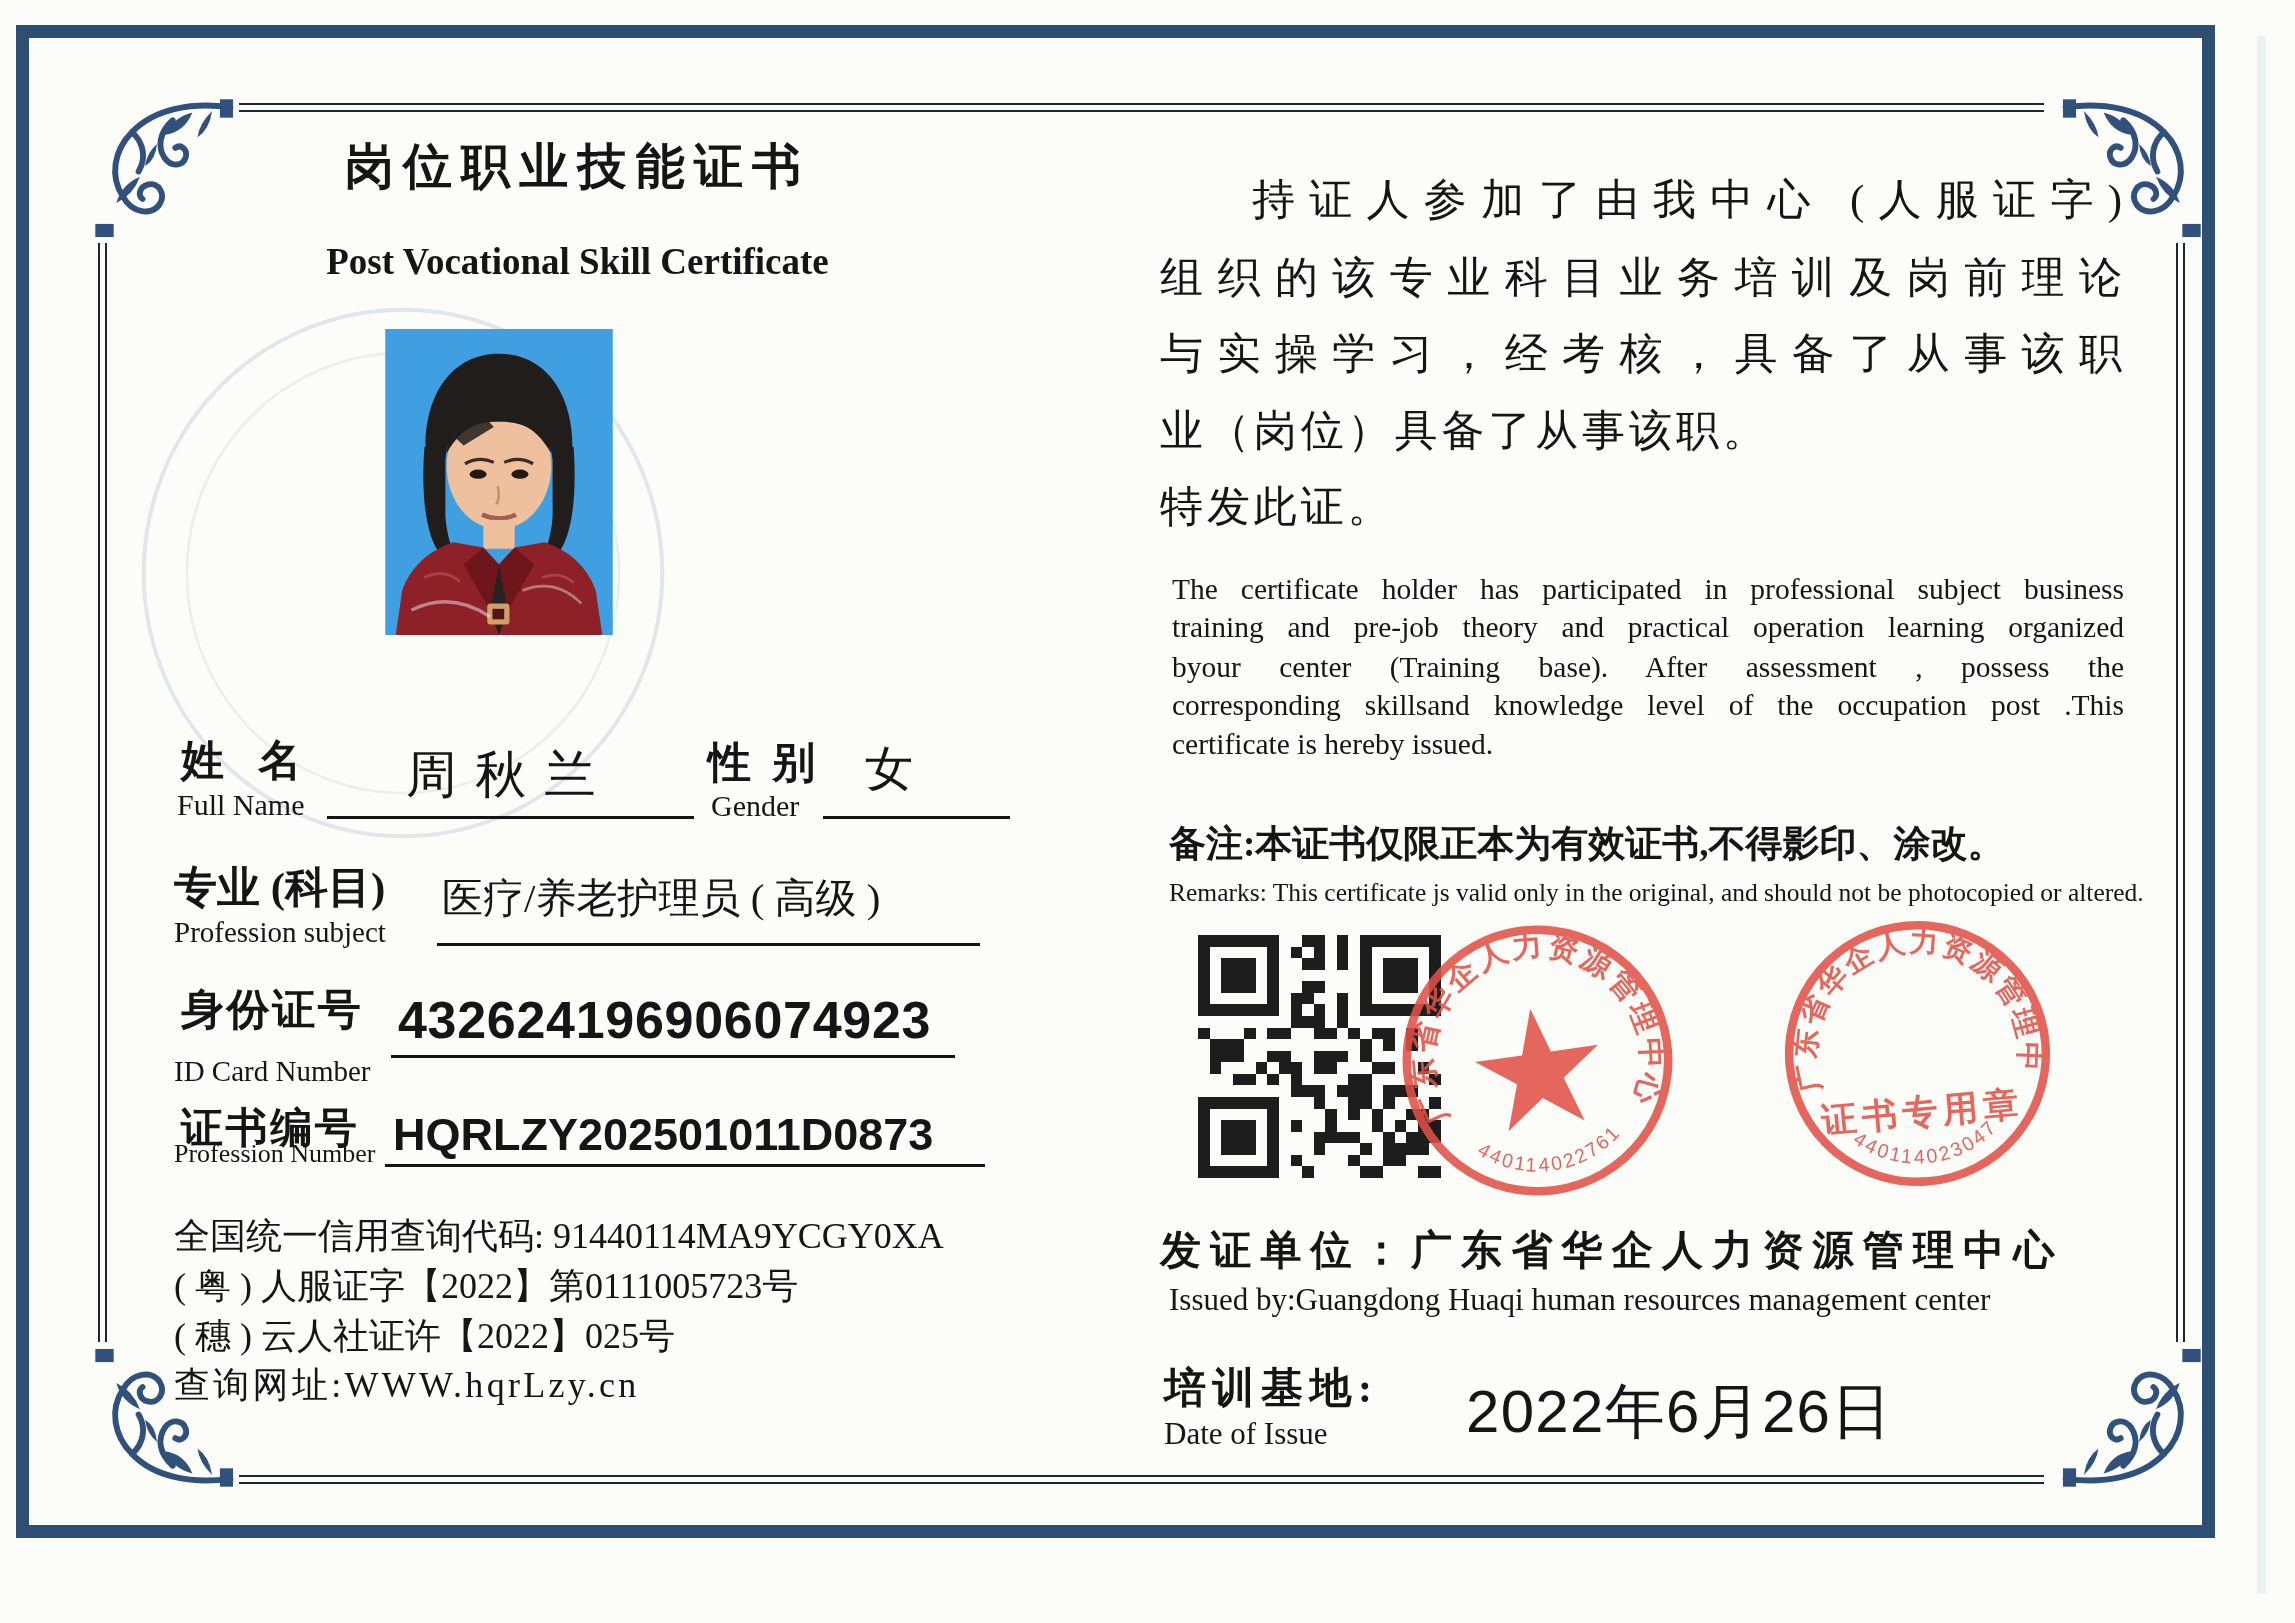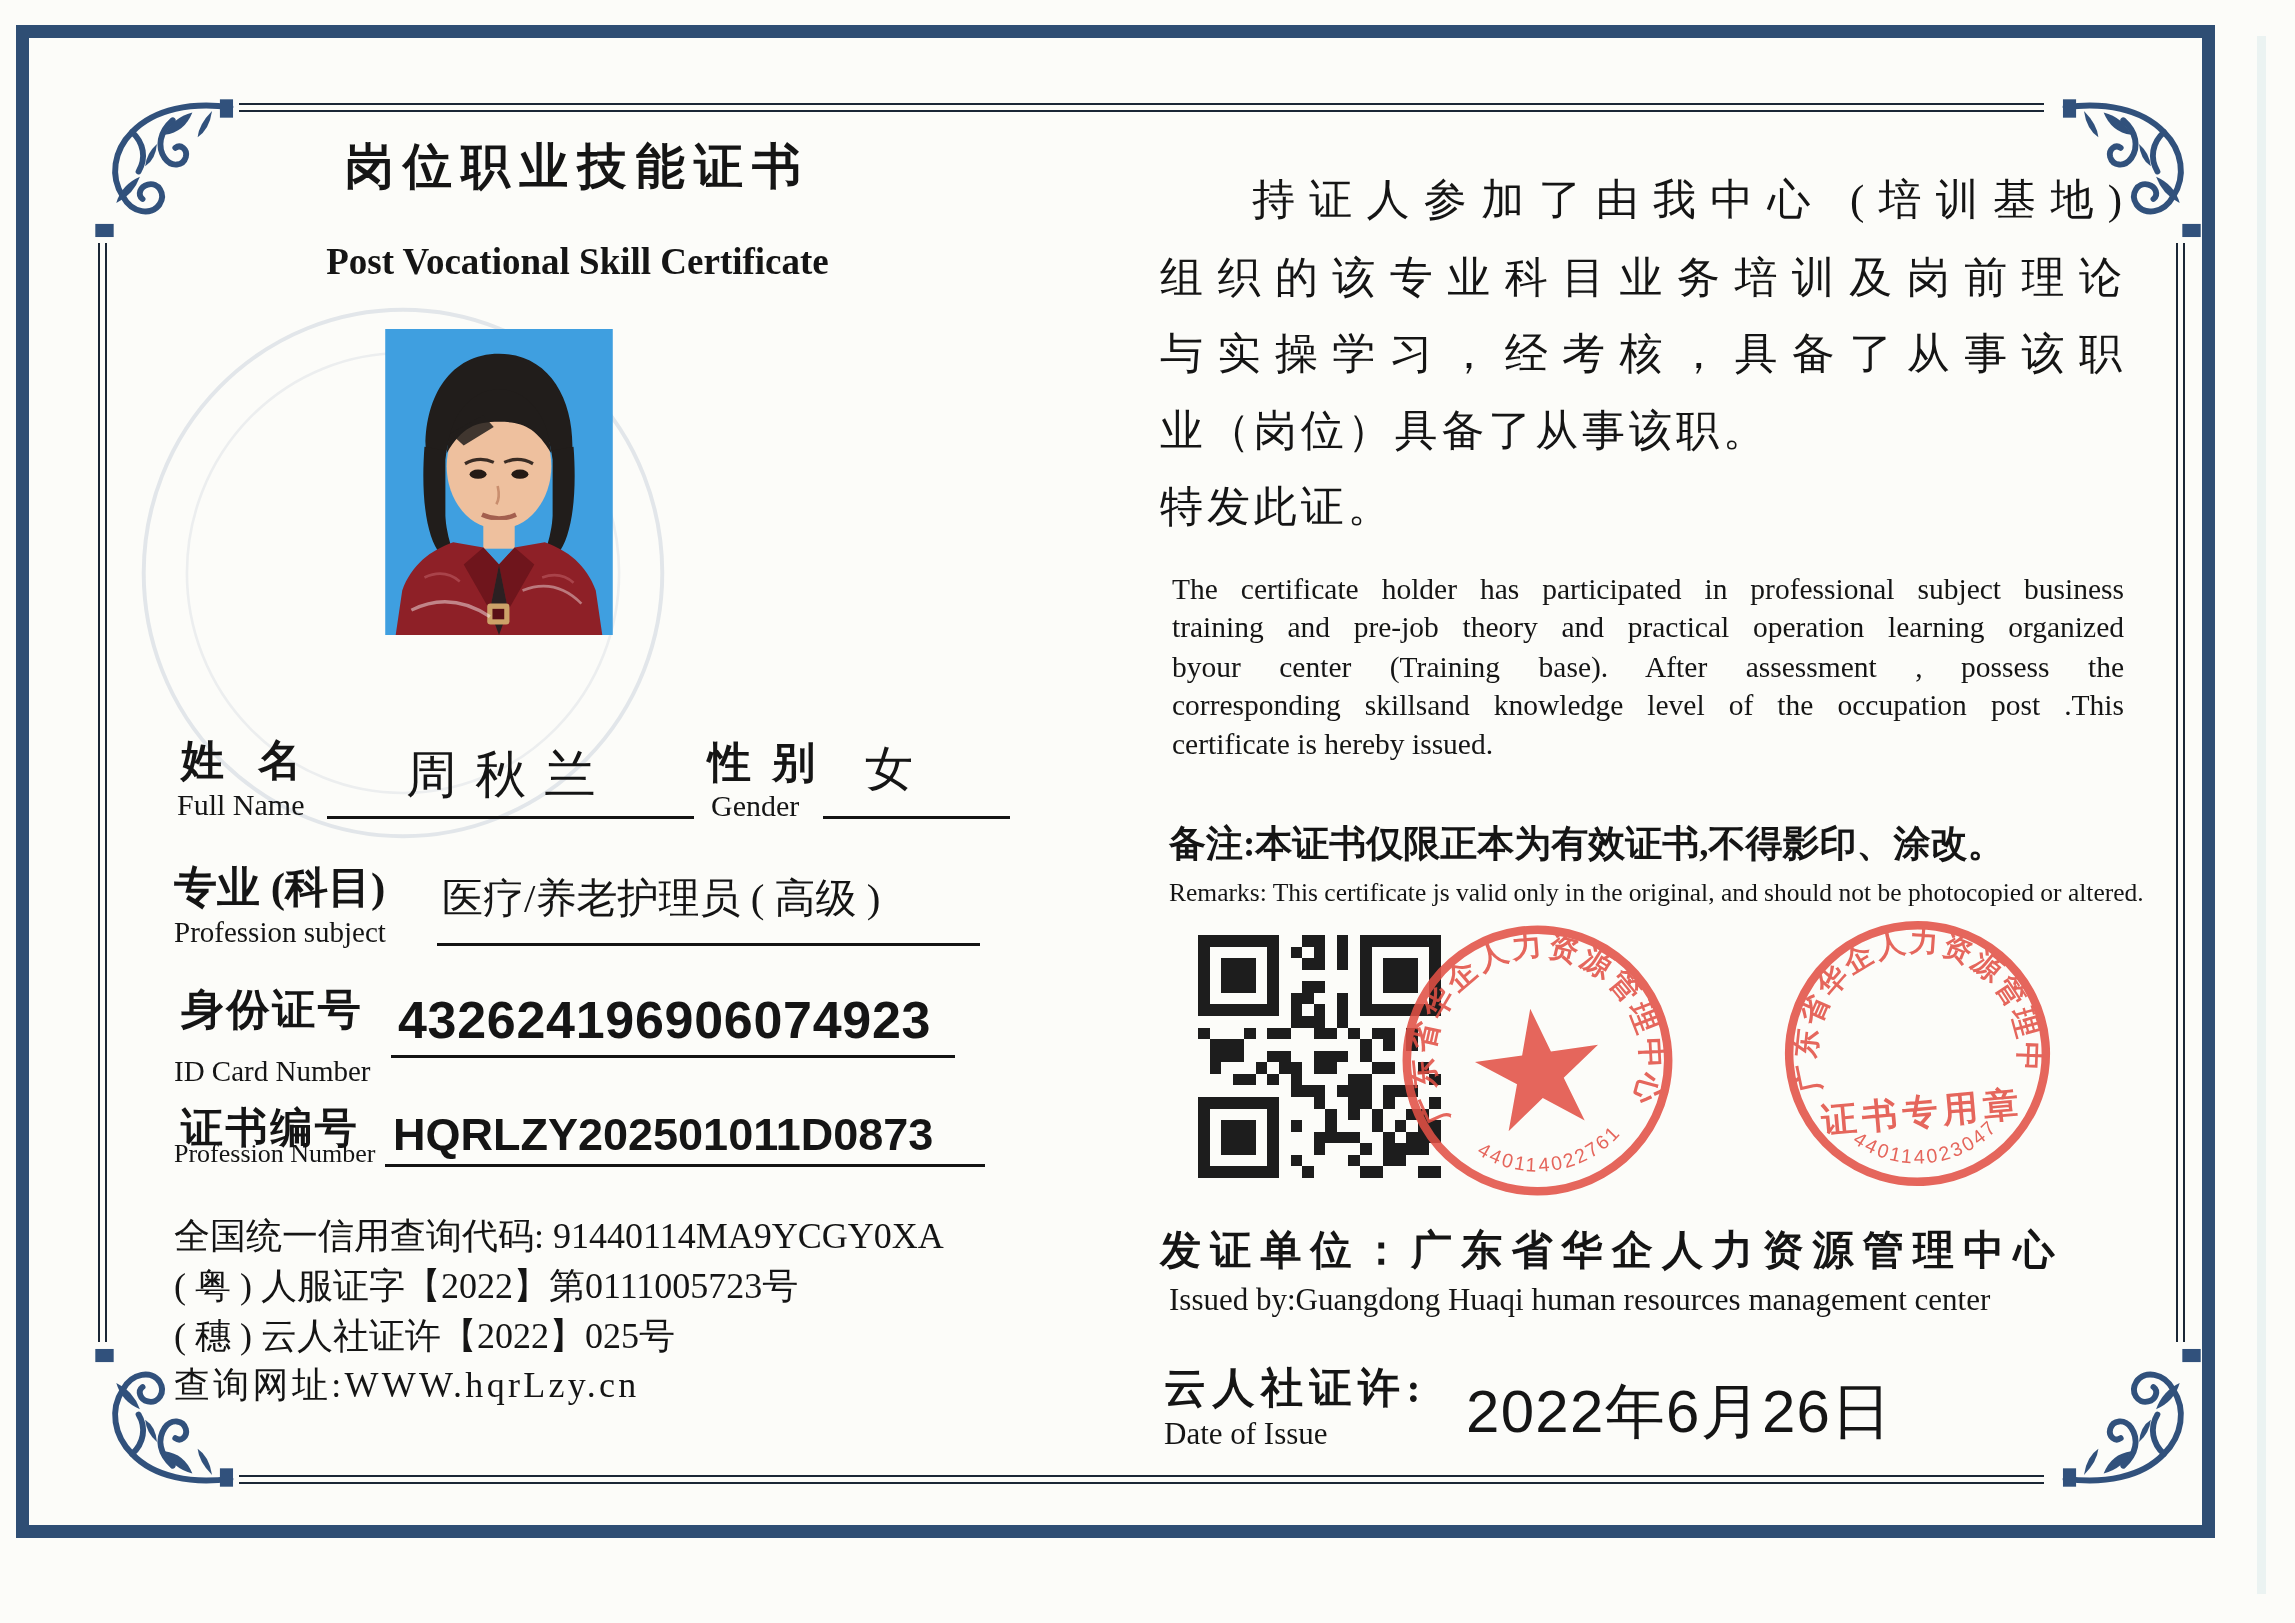--- a/index.html
+++ b/index.html
@@ -129,21 +129,21 @@
   <div class="abs cn flabel" style="left:181px;top:1100px;letter-spacing:2.6px;font-size:42px;">证书编号</div>
   <div class="abs en flabel-en" style="left:174px;top:1139px;font-size:26px;">Profession Number</div>
   <div class="abs num" style="left:393px;top:1109px;font-size:45px;font-weight:600;">HQRLZY202501011D0873</div>
   <div class="abs u" style="left:385px;top:1164px;width:600px;"></div>
 
   <div class="abs cn" style="left:174px;top:1212px;font-size:36px;">全国统一信用查询代码:  91440114MA9YCGY0XA</div>
   <div class="abs cn" style="left:174px;top:1262px;font-size:36px;">( 粤 ) 人服证字【2022】第0111005723号</div>
   <div class="abs cn" style="left:174px;top:1312px;font-size:36px;">( 穗 ) 云人社证许【2022】025号</div>
   <div class="abs cn" style="left:174px;top:1361px;font-size:36px;letter-spacing:3.3px;">查询网址:WWW.hqrLzy.cn</div>
 
-  <div class="abs cn just" style="left:1160px;top:171px;width:962px;font-size:43px;text-indent:92px;">持证人参加了由我中心 (培训基地)</div>
+  <div class="abs cn just" style="left:1160px;top:171px;width:962px;font-size:43px;text-indent:92px;">持证人参加了由我中心 (人服证字)</div>
   <div class="abs cn just" style="left:1160px;top:249px;width:962px;font-size:43px;">组织的该专业科目业务培训及岗前理论</div>
   <div class="abs cn just" style="left:1160px;top:325px;width:962px;font-size:43px;">与实操学习，经考核，具备了从事该职</div>
   <div class="abs cn" style="left:1160px;top:402px;width:962px;font-size:43px;letter-spacing:3.9px;">业（岗位）具备了从事该职。</div>
   <div class="abs cn" style="left:1160px;top:478px;width:962px;font-size:43px;letter-spacing:3.9px;">特发此证。</div>
 
   <div class="abs en just" style="left:1172px;top:573px;width:952px;font-size:29.5px;">The certificate holder has participated in professional subject business</div>
   <div class="abs en just" style="left:1172px;top:611px;width:952px;font-size:29.5px;">training and pre-job theory and practical operation learning organized</div>
   <div class="abs en just" style="left:1172px;top:651px;width:952px;font-size:29.5px;">byour center (Training base). After assessment , possess the</div>
   <div class="abs en just" style="left:1172px;top:689px;width:952px;font-size:29.5px;">corresponding skillsand knowledge level of the occupation post .This</div>
   <div class="abs en" style="left:1172px;top:728px;width:952px;font-size:29.5px;">certificate is hereby issued.</div>
@@ -391,18 +391,18 @@
     <text font-size="30" letter-spacing="4" fill="#e25045" font-family="Liberation Sans, DejaVu Sans, sans-serif">
       <textPath href="#s2bot" startOffset="4%">4401140230473</textPath>
     </text>
   </svg>
 
   <div class="abs cn" style="left:1160px;top:1223px;font-size:41px;font-weight:600;letter-spacing:9.2px;white-space:nowrap;">
     <span>发证单位：</span><span>广东省华企人力资源管理中心</span>
   </div>
   <div class="abs en" style="left:1169px;top:1282px;font-size:31px;">Issued by:Guangdong Huaqi human resources management center</div>
 
-  <div class="abs cn" style="left:1164px;top:1360px;font-size:42px;font-weight:600;letter-spacing:6.5px;">云人社证许:</div>
+  <div class="abs cn" style="left:1164px;top:1360px;font-size:42px;font-weight:600;letter-spacing:6.5px;">培训基地:</div>
   <div class="abs en" style="left:1164px;top:1416px;font-size:31px;">Date of Issue</div>
   <div class="abs num" style="left:1466px;top:1372px;font-size:60px;font-weight:500;letter-spacing:1.3px;">2022年6月26日</div>
 
 </div>
 
 
 </body></html>

